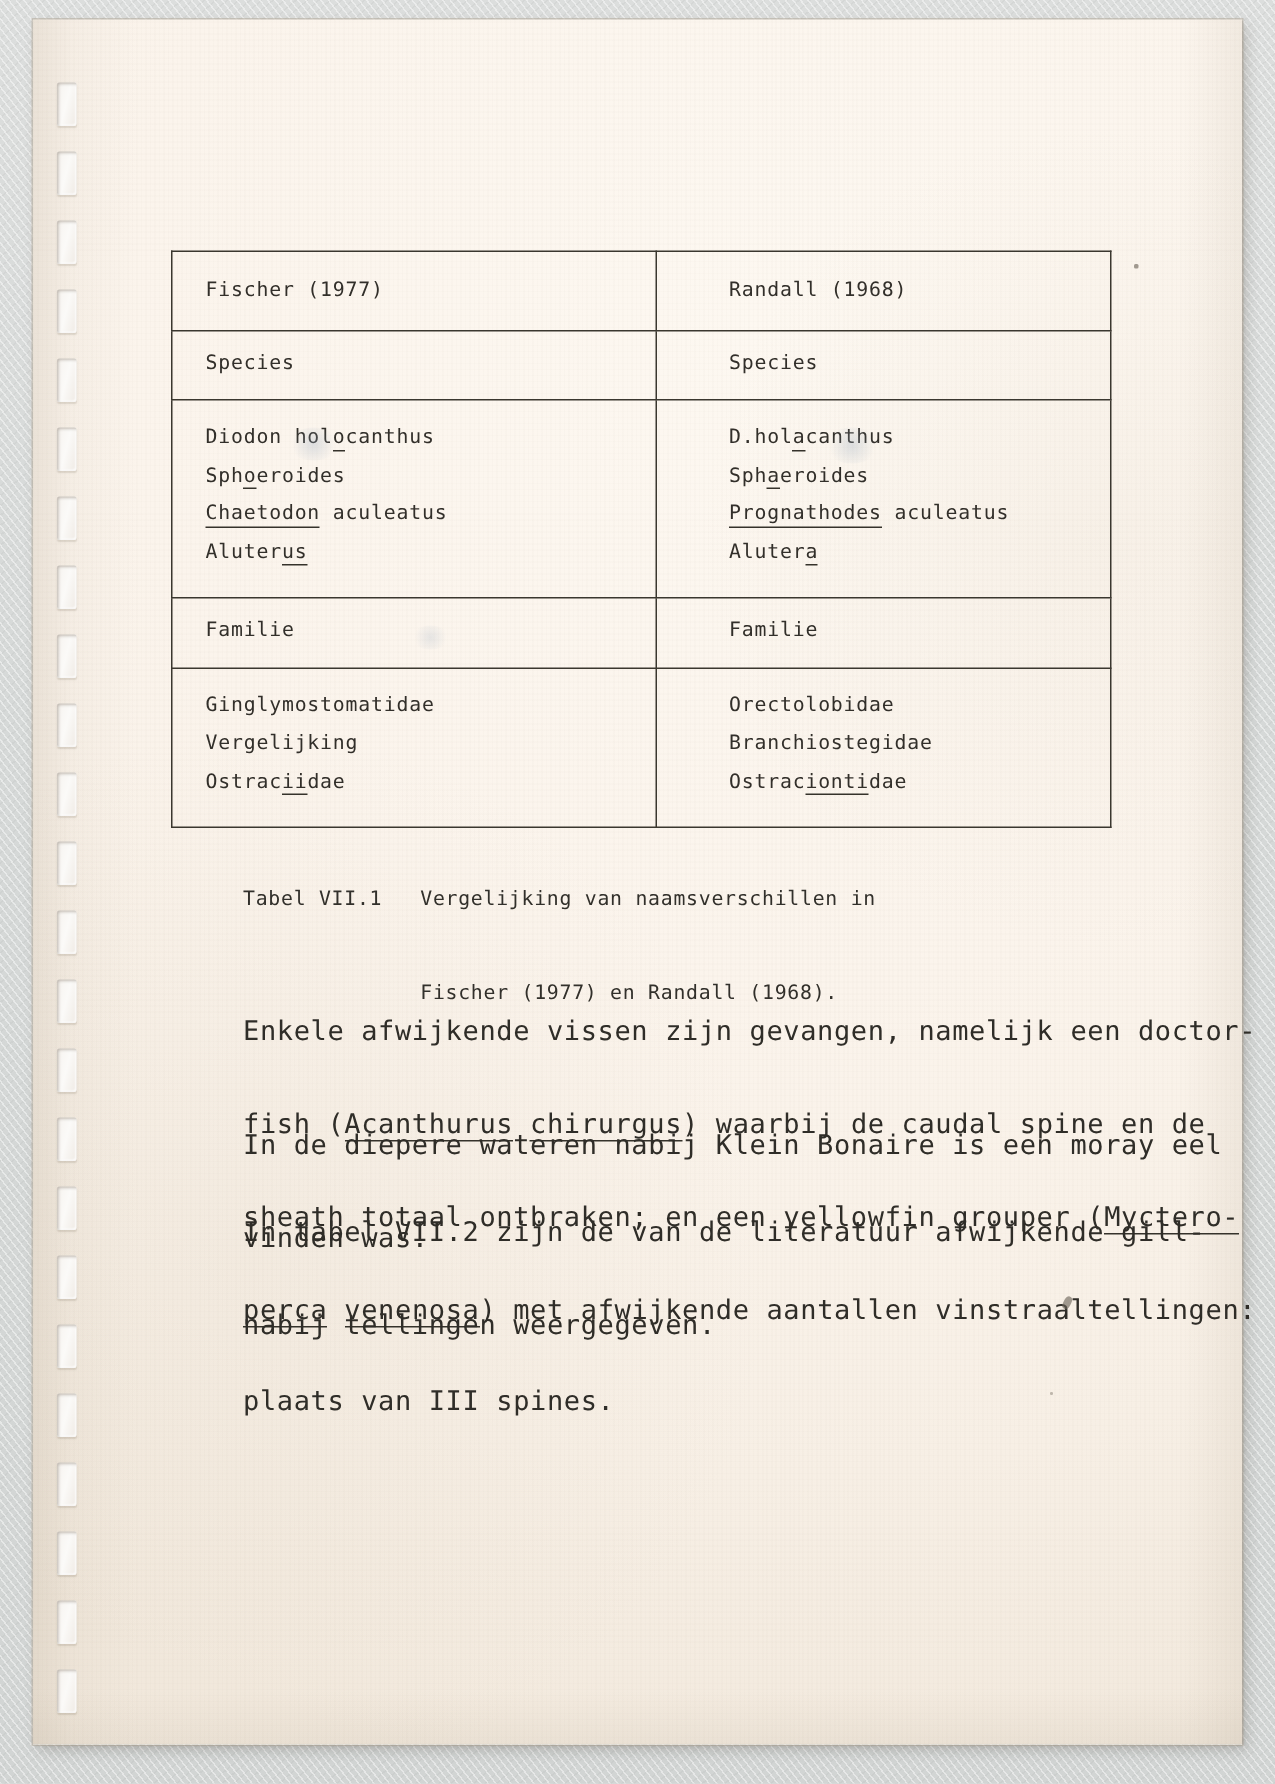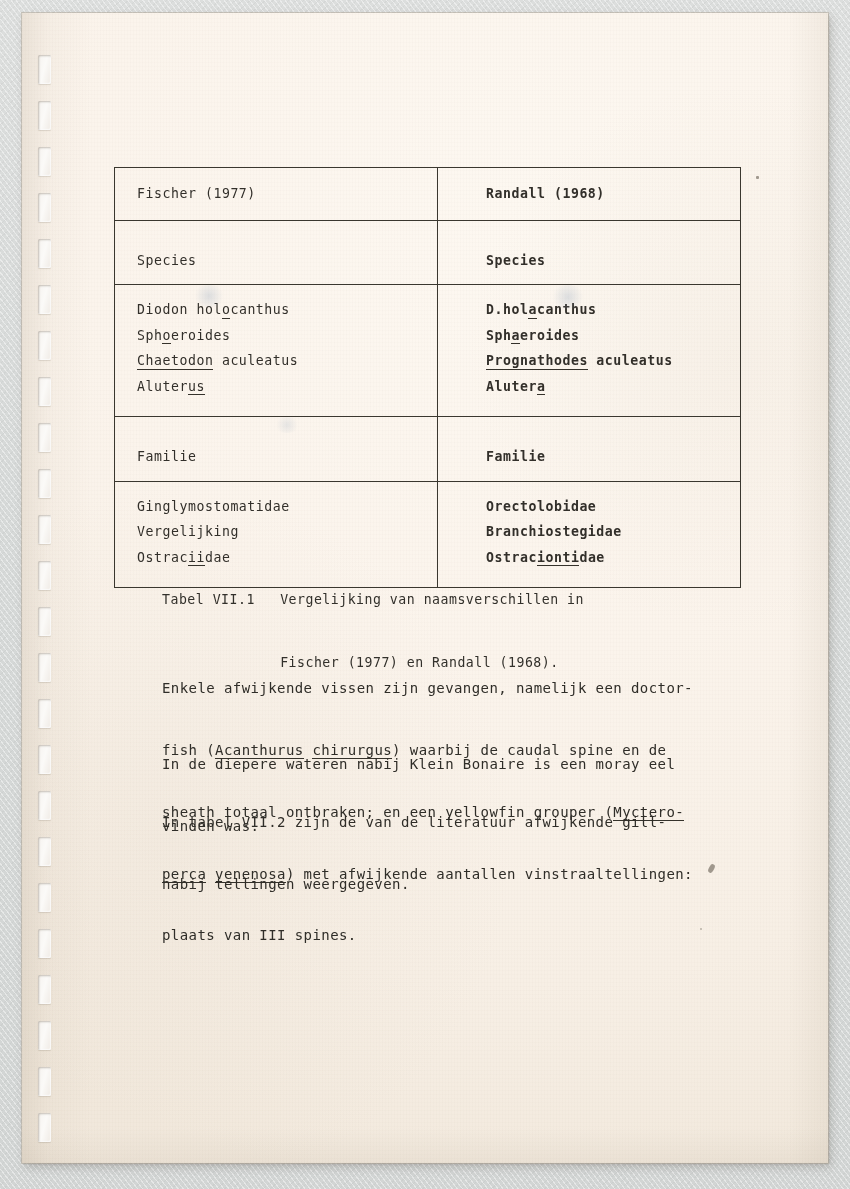--- a/index.html
+++ b/index.html
@@ -116,23 +116,23 @@
   #comparison-table td {
     border: 1.4px solid #3a372f;
     padding: 0;
     vertical-align: top;
     background: transparent;
   }
   .cell-inner {
     padding: 11px 0 11px 22px;
   }
   .cell-inner.head   { padding-top: 13px; padding-bottom: 13px; }
-  .cell-inner.label  { padding-top: 27px; padding-bottom: 11px; }
+  .cell-inner.label  { padding-top: 9px; padding-bottom: 11px; }
   .cell-inner.list   { padding-top: 12px; padding-bottom: 17px; }
-  .cell-inner.right  { padding-left: 48px; font-weight: bold; }
+  .cell-inner.right  { padding-left: 48px; }
 
   .tbl-line {
     line-height: 25.5px;
     white-space: pre;
   }
   .tbl-line + .tbl-line { margin-top: 0; }
 
   
   .ul {
     border-bottom: 1.3px solid #35322b;
@@ -148,21 +148,21 @@
     line-height: 21px;
     letter-spacing: .5px;
     white-space: pre;
     color: #32302b;
   }
 
   
   .body-par {
     position: absolute;
     left: 140px;
-    font-size: 14px;
+    font-size: 18px;
     line-height: 20.6px;
     letter-spacing: .42px;
     white-space: pre;
     color: #2f2d28;
   }
   #par-1 { top: 624px; }
   #par-2 { top: 700px; }
   #par-3 { top: 758px; }
 
   

